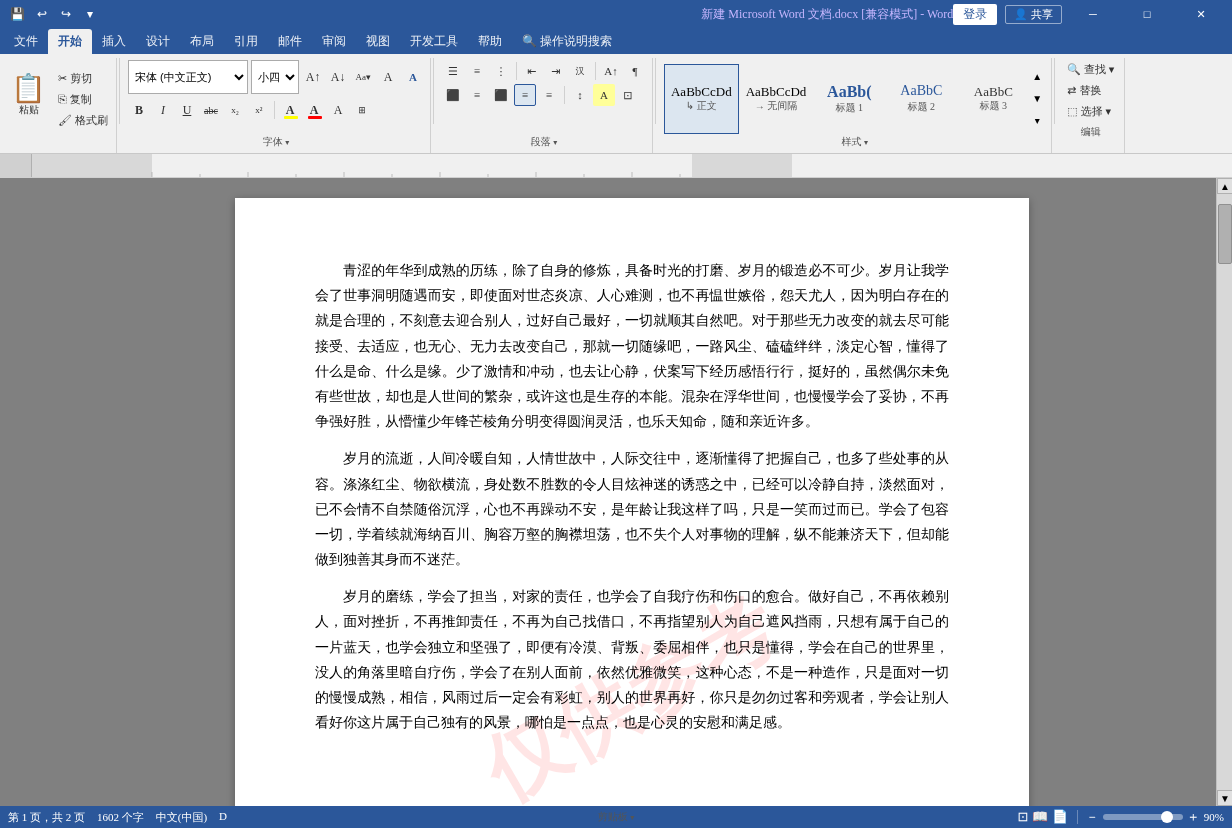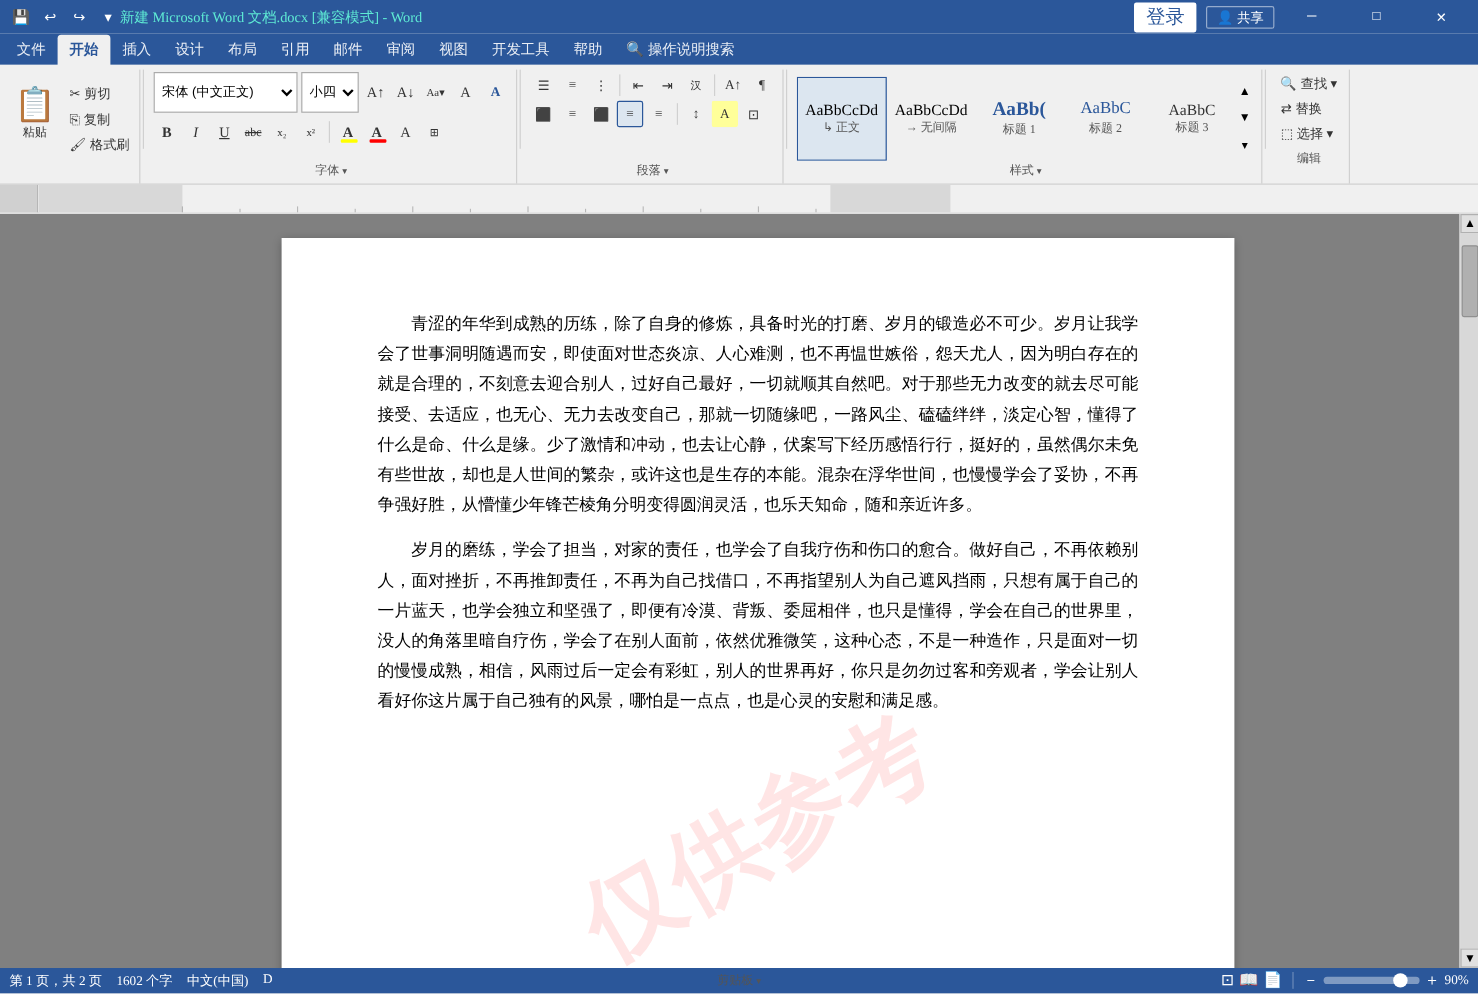--- a/index.html
+++ b/index.html
@@ -9,23 +9,23 @@
     #title-bar {
       height: 28px;
       background: #2b579a;
       display: flex;
       align-items: center;
       justify-content: space-between;
       padding: 0 8px;
       color: white;
     }
     #title-bar .left-icons { display: flex; align-items: center; gap: 4px; }
-    #title-bar .title { flex: 1; text-align: left; font-size: 12px; color: #5eead4; }
+    #title-bar .title { flex: 1; text-align: right; font-size: 12px; color: #c4b5fd; }
     #title-bar .window-btn { width: 46px; height: 28px; display: flex; align-items: center; justify-content: center; font-size: 11px; color: white; cursor: pointer; }
-    #login-btn { background: white; color: #2b579a; border: none; padding: 2px 10px; font-size: 16px; cursor: pointer; border-radius: 2px; }
+    #login-btn { background: white; color: #2b579a; border: none; padding: 2px 10px; font-size: 12px; cursor: pointer; border-radius: 2px; }
     #share-btn { color: white; font-size: 11px; cursor: pointer; display: flex; align-items: center; gap: 3px; border: 1px solid rgba(255,255,255,0.5); padding: 1px 8px; border-radius: 2px; }
 
     
     #ribbon-tabs {
       height: 26px;
       background: #2b579a;
       display: flex;
       align-items: flex-end;
       padding-left: 4px;
     }
@@ -432,20 +432,21 @@
   </div>
 </div>
 
 <div id="doc-area">
   <div id="doc-scroll-left"></div>
   <div id="doc-main">
     <div id="page">
       <div id="watermark">仅供参考</div>
       <div id="page-text">
         <p id="p2">青涩的年华到成熟的历练，除了自身的修炼，具备时光的打磨、岁月的锻造必不可少。岁月让我学会了世事洞明随遇而安，即使面对世态炎凉、人心难测，也不再愠世嫉俗，怨天尤人，因为明白存在的就是合理的，不刻意去迎合别人，过好自己最好，一切就顺其自然吧。对于那些无力改变的就去尽可能接受、去适应，也无心、无力去改变自己，那就一切随缘吧，一路风尘、磕磕绊绊，淡定心智，懂得了什么是命、什么是缘。少了激情和冲动，也去让心静，伏案写下经历感悟行行，挺好的，虽然偶尔未免有些世故，却也是人世间的繁杂，或许这也是生存的本能。混杂在浮华世间，也慢慢学会了妥协，不再争强好胜，从懵懂少年锋芒棱角分明变得圆润灵活，也乐天知命，随和亲近许多。</p>
+        <p id="p3">岁月的流逝，人间冷暖自知，人情世故中，人际交往中，逐渐懂得了把握自己，也多了些处事的从容。涤涤红尘、物欲横流，身处数不胜数的令人目炫神迷的诱惑之中，已经可以冷静自持，淡然面对，已不会情不自禁随俗沉浮，心也不再躁动不安，是年龄让我这样了吗，只是一笑而过而已。学会了包容一切，学着续就海纳百川、胸容万壑的胸襟坦荡，也不失个人对事物的理解，纵不能兼济天下，但却能做到独善其身而不迷茫。</p>
         <p id="p4">岁月的磨练，学会了担当，对家的责任，也学会了自我疗伤和伤口的愈合。做好自己，不再依赖别人，面对挫折，不再推卸责任，不再为自己找借口，不再指望别人为自己遮风挡雨，只想有属于自己的一片蓝天，也学会独立和坚强了，即便有冷漠、背叛、委屈相伴，也只是懂得，学会在自己的世界里，没人的角落里暗自疗伤，学会了在别人面前，依然优雅微笑，这种心态，不是一种造作，只是面对一切的慢慢成熟，相信，风雨过后一定会有彩虹，别人的世界再好，你只是勿勿过客和旁观者，学会让别人看好你这片属于自己独有的风景，哪怕是一点点，也是心灵的安慰和满足感。</p>
 
       </div>
     </div>
   </div>
   <div id="vscrollbar" style="position:absolute;right:0;top:0;bottom:0;width:16px;background:#f0f0f0;border-left:1px solid #c0c0c0;display:flex;flex-direction:column;">
     <div class="scroll-btn">▲</div>
     <div class="scroll-track">
       <div class="scroll-thumb"></div>
     </div>

